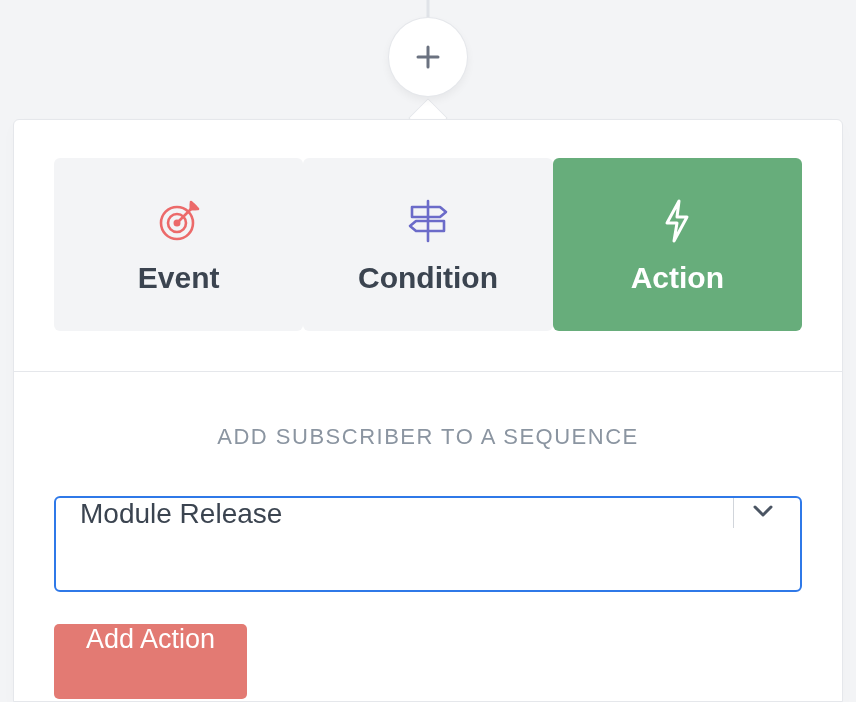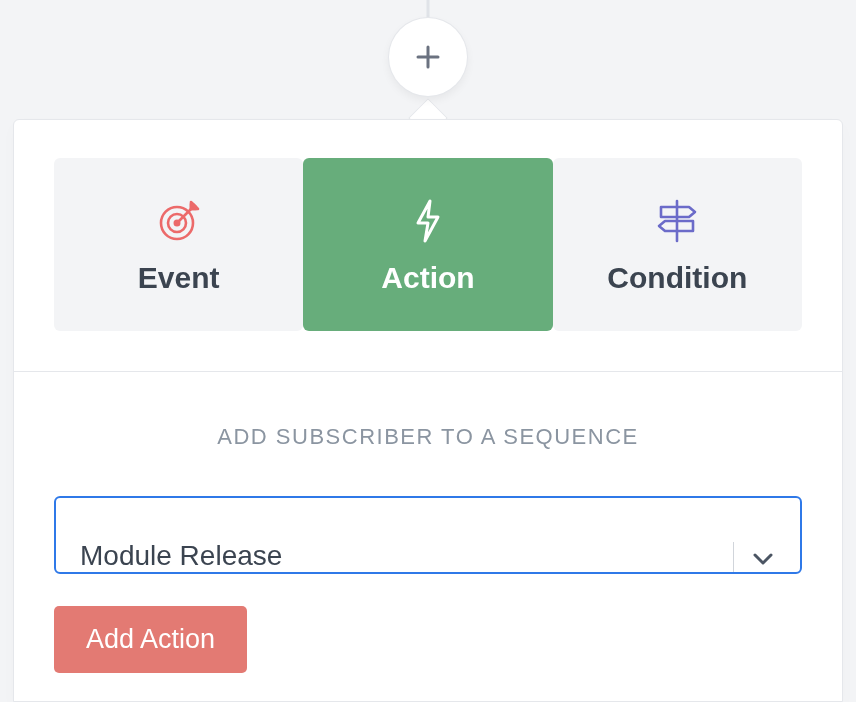--- a/index.html
+++ b/index.html
@@ -101,25 +101,25 @@
   .panel-title {
     text-align: center;
     font-size: 22px;
     font-weight: 400;
     letter-spacing: 1.5px;
     color: #8b95a1;
     margin-bottom: 46px;
   }
   .select {
     width: 100%;
-    height: 78px;
+    height: 96px;
     border: 2px solid #2f79e8;
     border-radius: 6px;
     display: flex;
-    align-items: flex-end;
+    align-items: flex-start;
     padding: 0 24px;
     cursor: pointer;
     background: #fff;
     position: relative;
   }
   .select .value {
     flex: 1;
     font-size: 28px;
     color: #3b4450;
   }
@@ -128,31 +128,30 @@
     height: 30px;
     background: #d1d5db;
     margin-right: 16px;
   }
   .select .chev {
     display: flex;
     align-items: center;
   }
   .btn {
     margin-top: 32px;
-    height: 67px;
+    height: 75px;
     padding: 0 32px;
     background: #e37a73;
     color: #fff;
     font-size: 27px;
     font-weight: 400;
     border: none;
     border-radius: 5px;
     cursor: pointer;
     display: inline-flex;
-    align-items: center;
   }
 </style>
 </head>
 <body>
 
 <div class="vline"></div>
 
 <div class="plus-node">
   <svg width="28" height="28" viewBox="0 0 28 28">
     <line x1="14" y1="4" x2="14" y2="24" stroke="#6b7280" stroke-width="3" stroke-linecap="round"></line>
@@ -173,40 +172,40 @@
           <circle cx="22" cy="26" r="9"></circle>
           <circle cx="22" cy="26" r="2.2" fill="#ec6a6a"></circle>
           <line x1="22" y1="26" x2="36" y2="12"></line>
           <path d="M36 12 L36 5 L41 10 L41 12 Z" fill="#ec6a6a" stroke="#ec6a6a"></path>
           <path d="M36 12 L43 12 L38 7 L36 7 Z" fill="#ec6a6a" stroke="#ec6a6a"></path>
         </svg>
       </div>
       <div class="label">Event</div>
     </div>
 
-    <div class="tab active">
-      <div class="icon">
-        <svg width="36" height="48" viewBox="0 0 36 48" fill="none" stroke="#ffffff" stroke-width="3" stroke-linecap="round" stroke-linejoin="round">
-          <path d="M20 4 L8 26 L18 26 L15 44 L28 20 L18 20 Z"></path>
-        </svg>
-      </div>
-      <div class="label">Action</div>
-    </div>
-
     <div class="tab">
       <div class="icon">
         <svg width="52" height="44" viewBox="0 0 52 44" fill="none" stroke="#6b6bc9" stroke-width="2.6" stroke-linecap="round" stroke-linejoin="round">
           <line x1="26" y1="2" x2="26" y2="42"></line>
           <path d="M10 8 L38 8 L44 13 L38 18 L10 18 Z"></path>
           <path d="M42 22 L14 22 L8 27 L14 32 L42 32 Z"></path>
         </svg>
       </div>
       <div class="label">Condition</div>
     </div>
 
+    <div class="tab active">
+      <div class="icon">
+        <svg width="36" height="48" viewBox="0 0 36 48" fill="none" stroke="#ffffff" stroke-width="3" stroke-linecap="round" stroke-linejoin="round">
+          <path d="M20 4 L8 26 L18 26 L15 44 L28 20 L18 20 Z"></path>
+        </svg>
+      </div>
+      <div class="label">Action</div>
+    </div>
+
   </div>
 
   <div class="panel">
     <div class="panel-title">ADD SUBSCRIBER TO A SEQUENCE</div>
 
     <div class="select">
       <div class="value">Module Release</div>
       <div class="divider"></div>
       <div class="chev">
         <svg width="26" height="26" viewBox="0 0 26 26" fill="none" stroke="#4b5563" stroke-width="3" stroke-linecap="round" stroke-linejoin="round">

